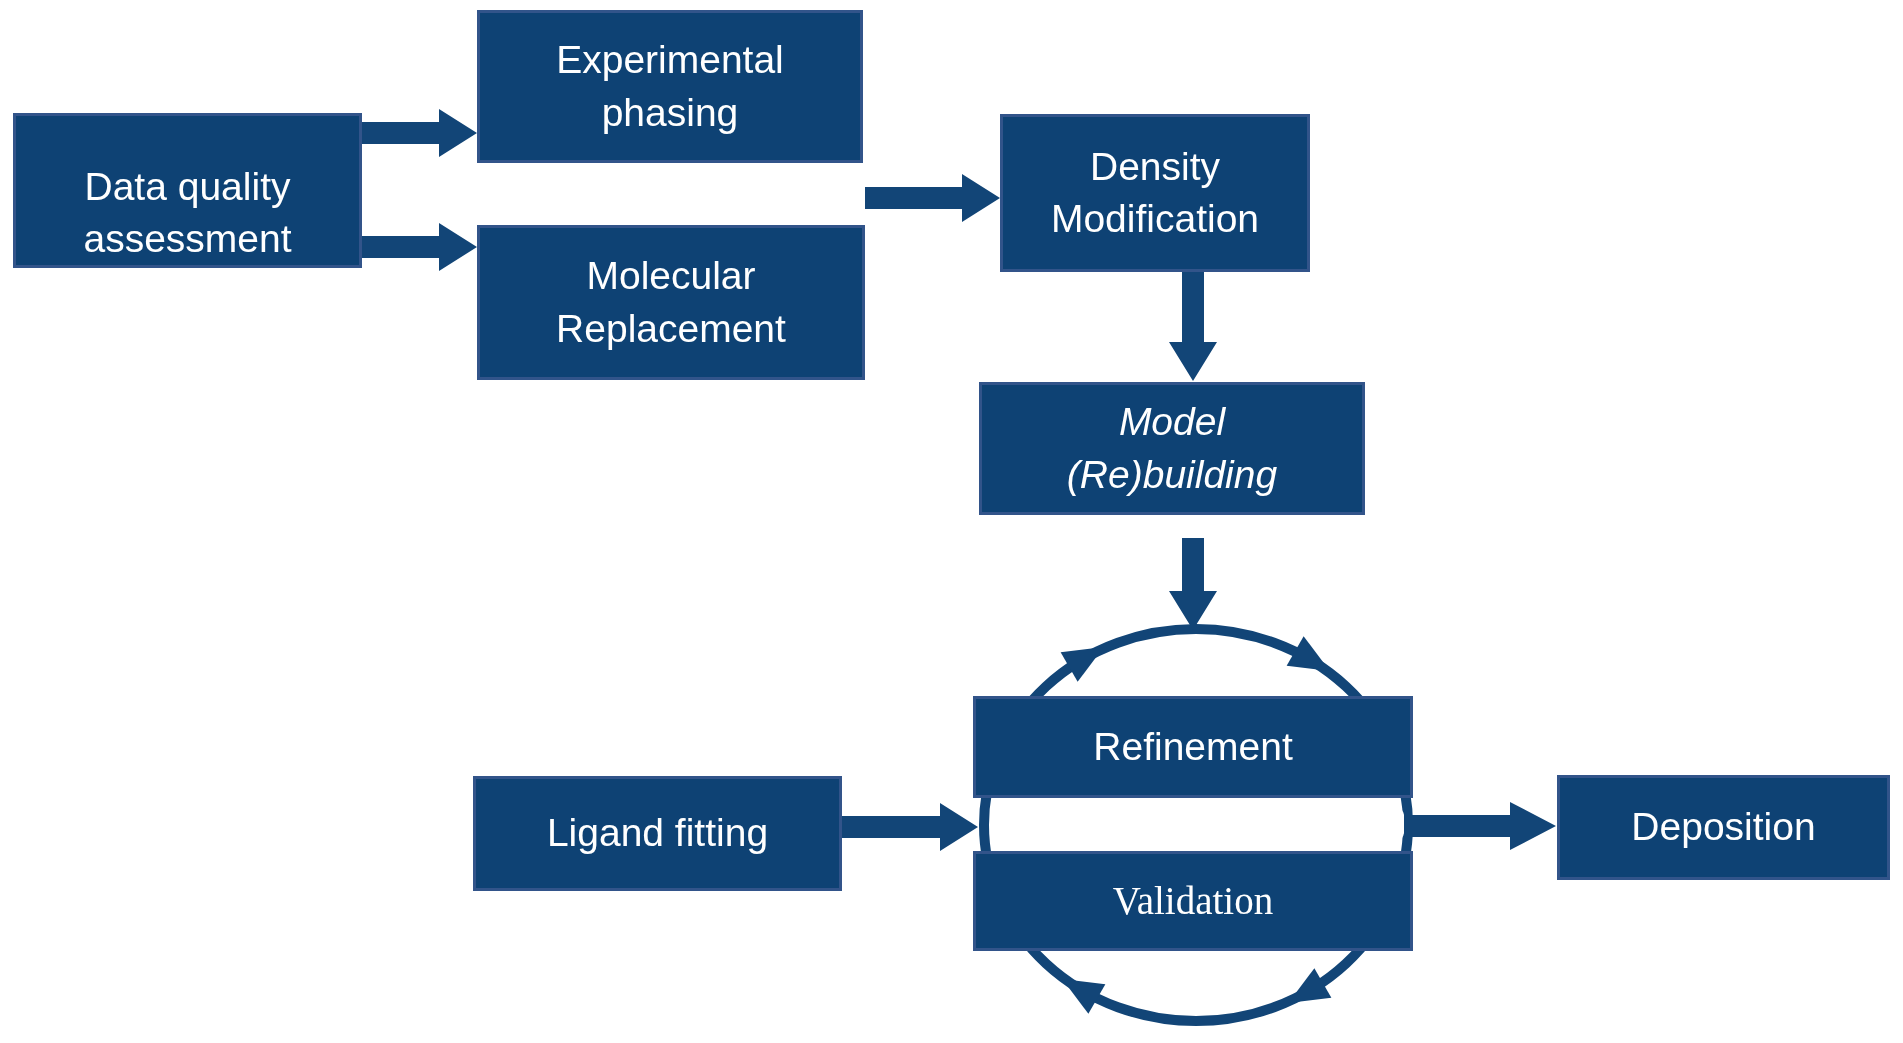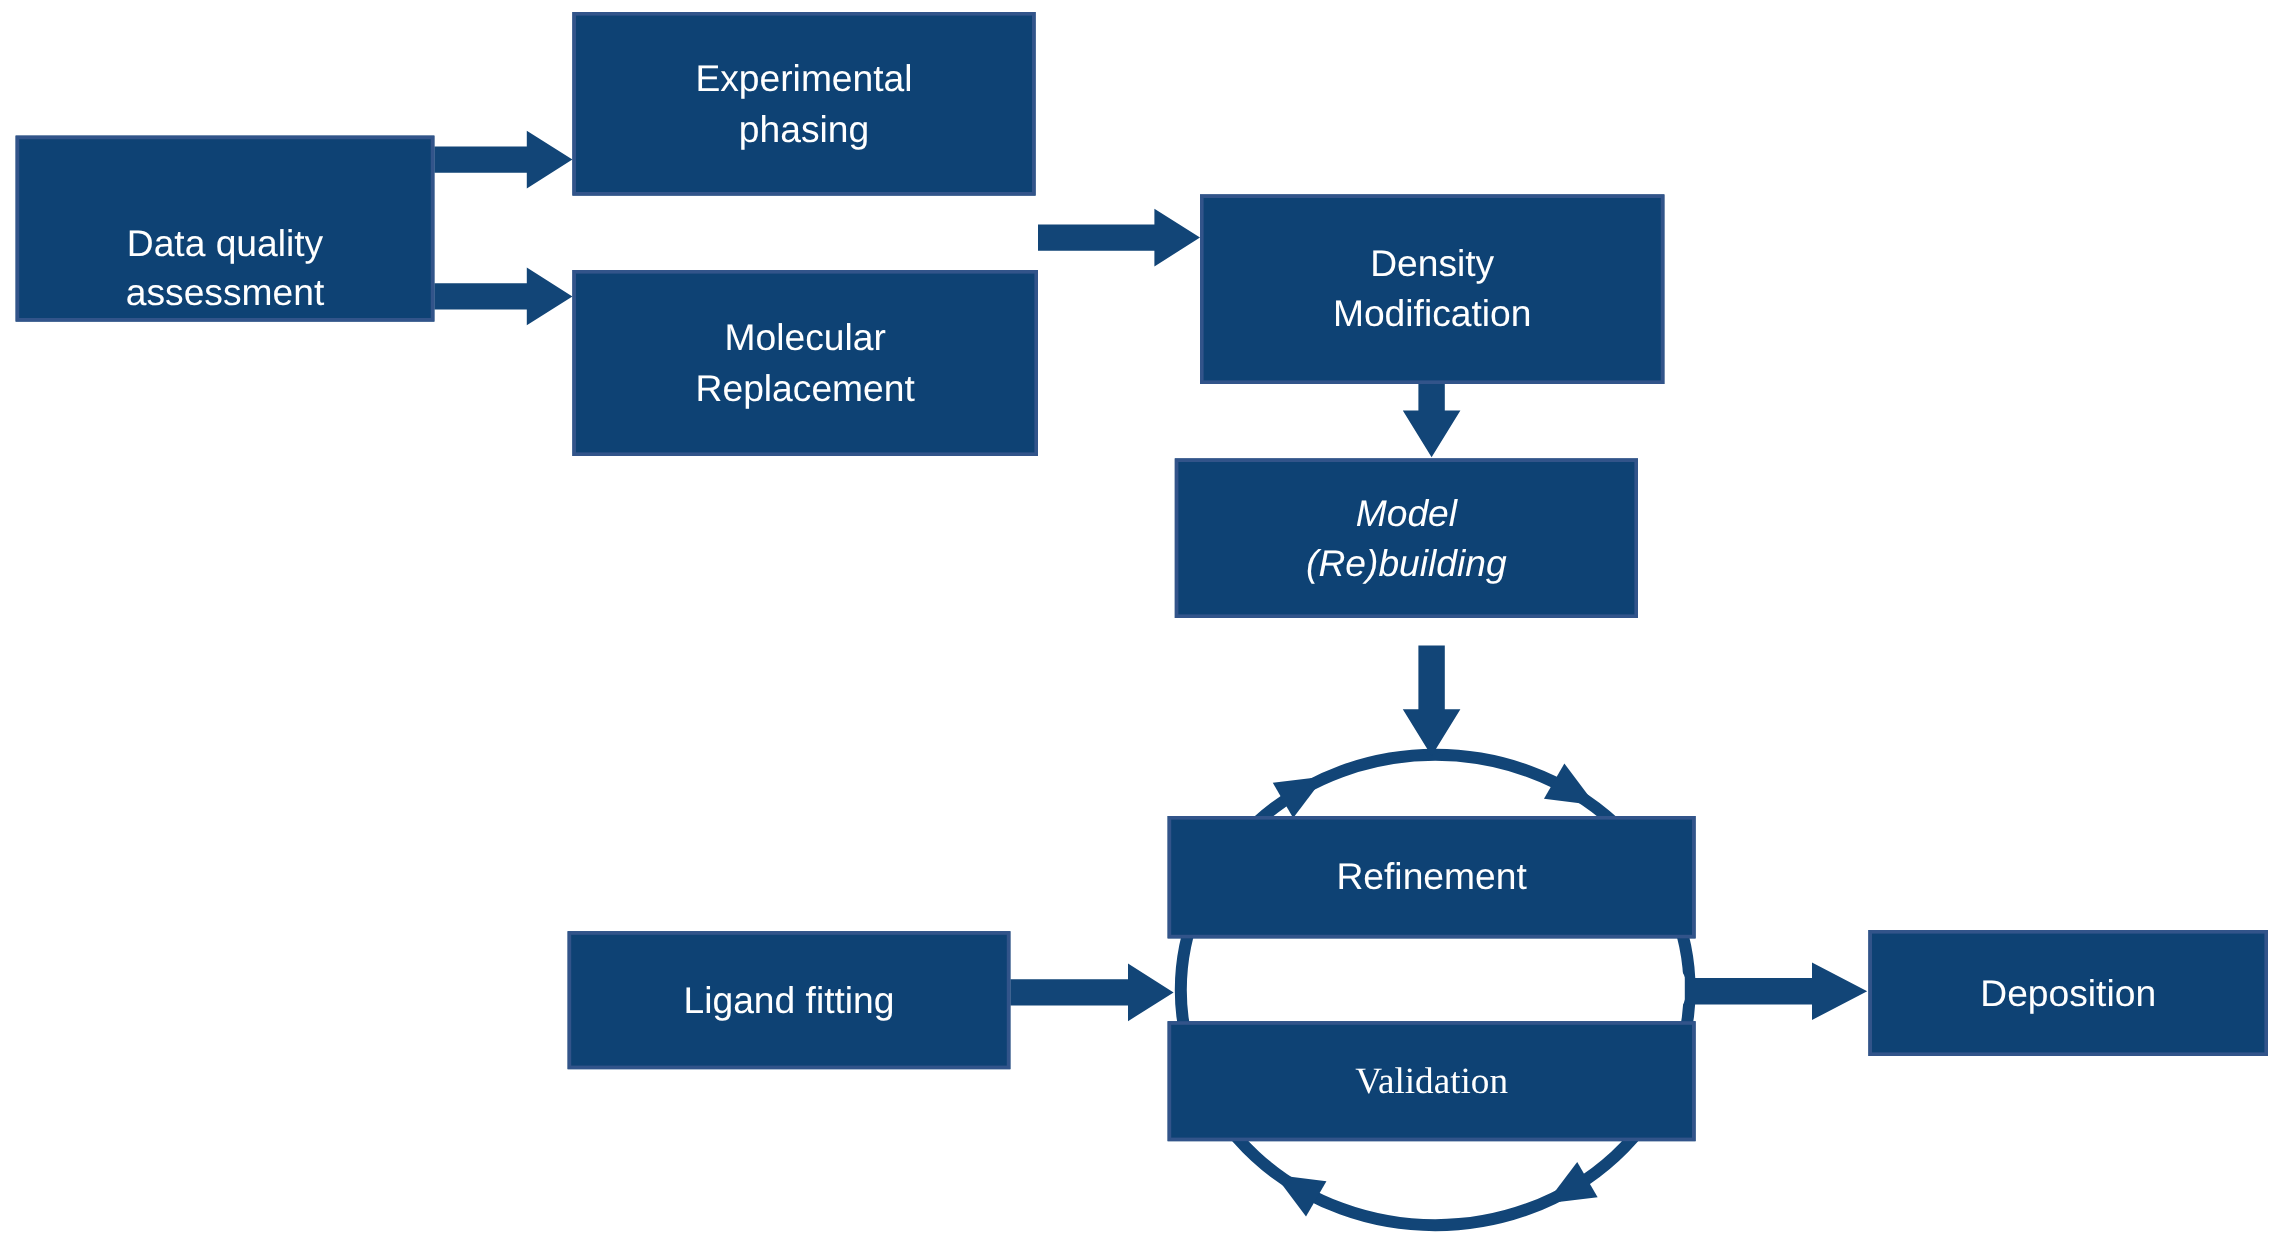--- a/index.html
+++ b/index.html
@@ -19,32 +19,32 @@
   }
   .layer{position:absolute;left:0;top:0;width:1903px;height:1043px;}
   .node{
     position:absolute;
     box-sizing:border-box;
     background:var(--node-fill);
     border:3px solid var(--node-border);
     color:var(--text);
     display:flex;align-items:center;justify-content:center;
     text-align:center;
-    font-size:31px;
+    font-size:39px;
     line-height:1.34;
     white-space:pre-line;
     z-index:2;
   }
   
   .n-dq  {left:13px;  top:113px; width:349px; height:155px;align-items:flex-end;}
   .n-ep  {left:477px; top:10px;  width:386px; height:153px;}
   .n-mr  {left:477px; top:225px; width:388px; height:155px;}
-  .n-dm  {left:1000px;top:114px; width:387px; height:158px;margin-top:48px;}
+  .n-dm  {left:1000px;top:114px; width:310px; height:158px;}
   .n-mb  {left:979px;top:382px; width:386px; height:133px;font-style:italic;}
-  .n-rf  {left:973px; top:680px; width:440px; height:102px;}
+  .n-rf  {left:973px; top:696px; width:440px; height:102px;}
   .n-vl  {left:973px; top:851px; width:440px; height:100px;font-family:Liberation Serif, serif;}
   .n-lf  {left:473px; top:776px; width:369px; height:115px;}
   .n-dp  {left:1557px;top:775px; width:333px; height:105px;}
   svg .arrow{fill:var(--arrow);stroke:none;}
   svg .ring{fill:none;stroke:var(--arrow);stroke-width:10;}
   svg .gap{fill:var(--background);stroke:none;}
 </style>
 </head>
 <body>
 

